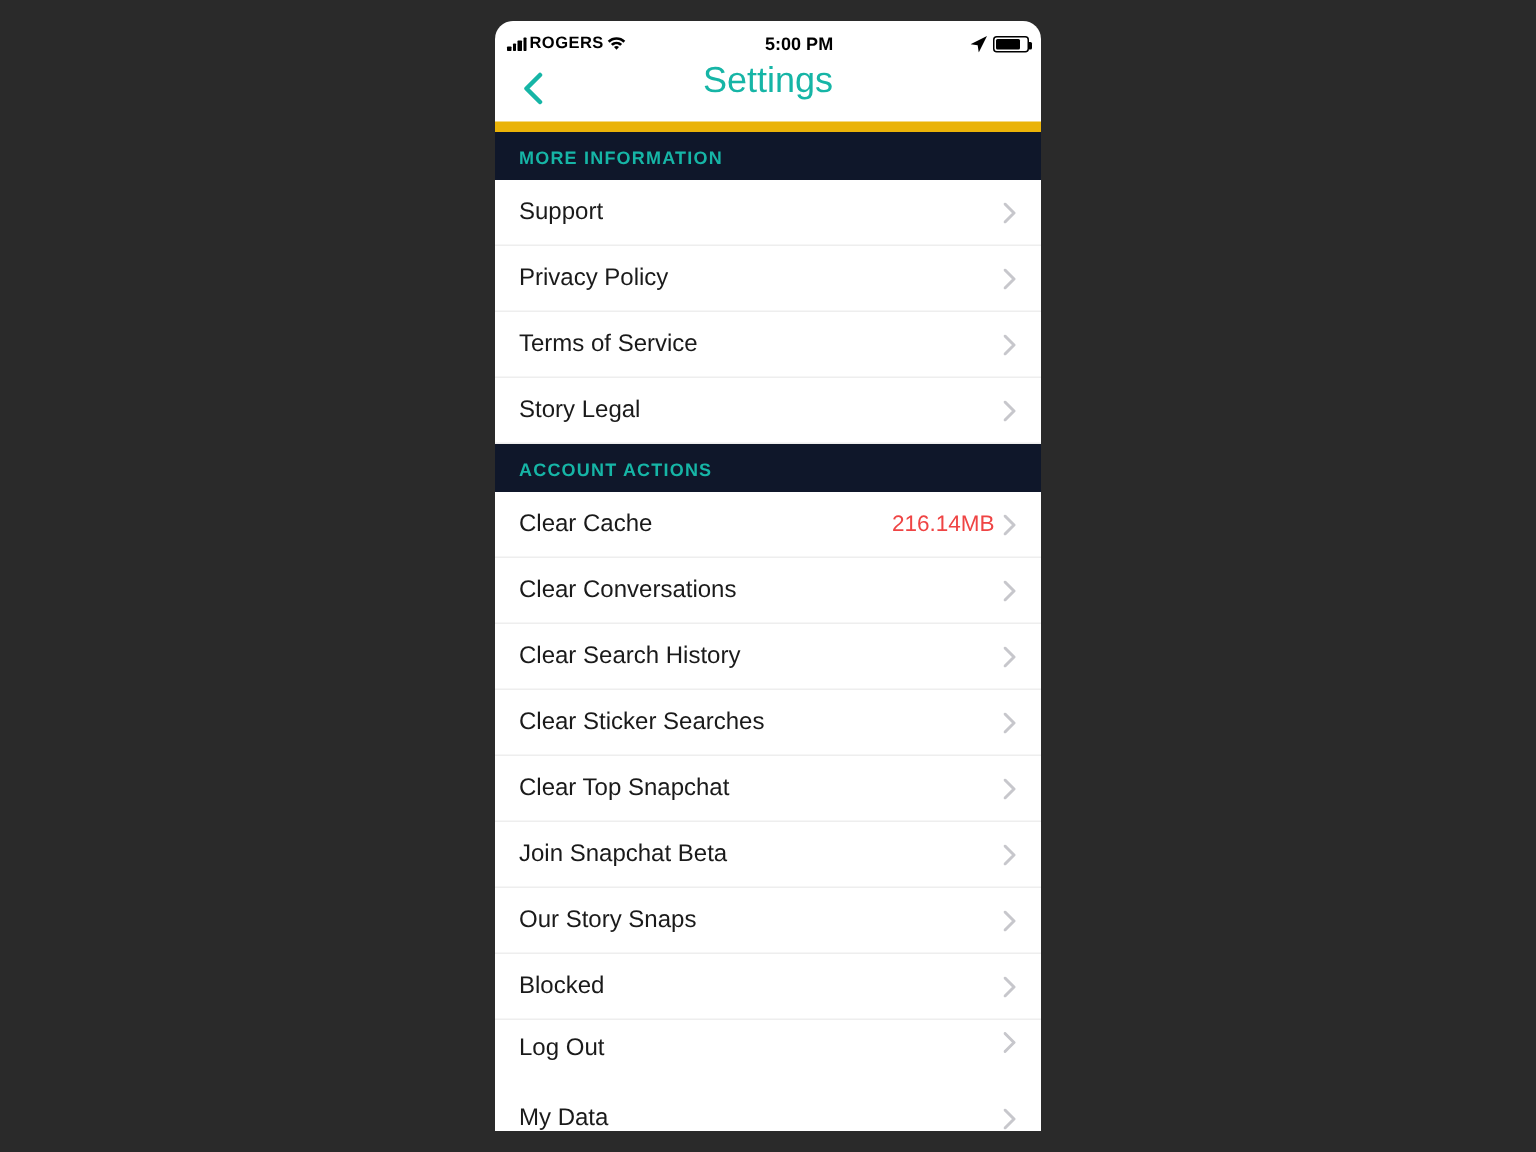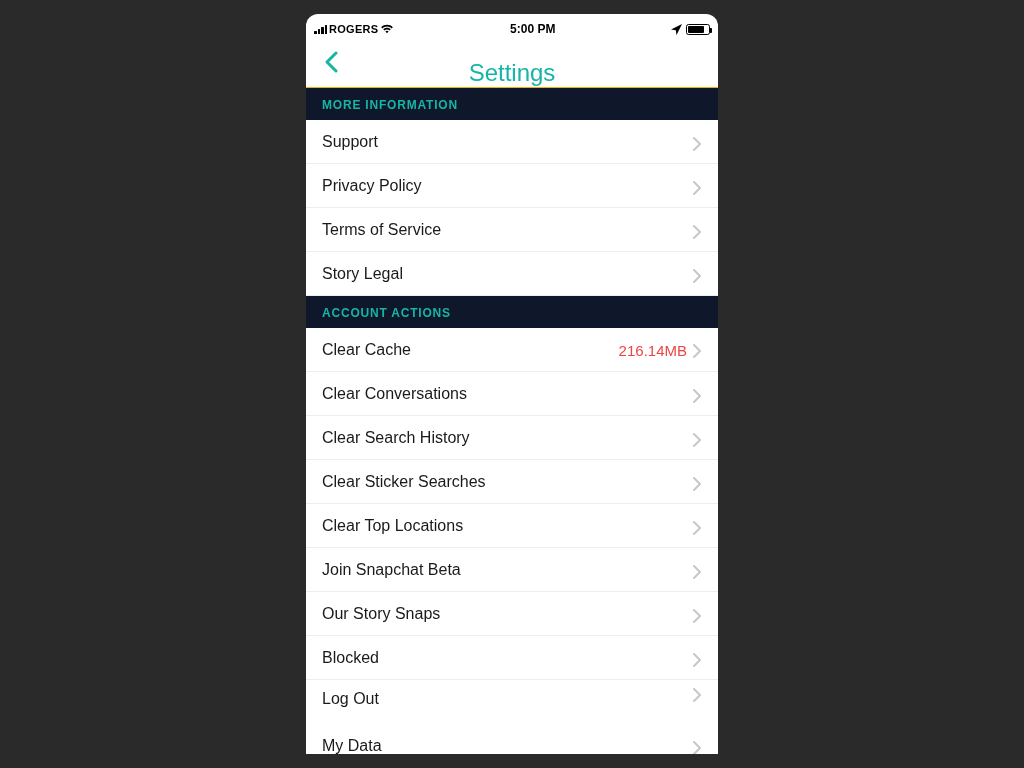--- a/index.html
+++ b/index.html
@@ -7,21 +7,21 @@
       width: 1024px;
       height: 768px;
       background: #2a2a2a;
       display: flex;
       align-items: center;
       justify-content: center;
       font-family: -apple-system, BlinkMacSystemFont, "Helvetica Neue", sans-serif;
       overflow: hidden;
     }
     .phone {
-      width: 412px;
+      width: 364px;
       height: 740px;
       background: #fff;
       border-radius: 12px 12px 0 0;
       overflow: hidden;
       position: relative;
       display: flex;
       flex-direction: column;
     }
     .status-bar {
       height: 22px;
@@ -66,24 +66,24 @@
     }
     .battery::after{
       content:"";
       position:absolute; right:-3px; top:3px;
       width:2px; height:5px; background:#000; border-radius:0 1px 1px 0;
     }
     .battery-fill{ background:#000; height:100%; width:80%; border-radius:1px;}
     .nav-header {
       height: 48px;
       display:flex;
-      align-items:flex-end;
+      align-items:flex-start;
       justify-content:center;
       position:relative;
-      border-bottom: 1px solid #eab308;
+      border-bottom: 7px solid #eab308;
     }
     .back-btn {
       position:absolute;
       left:10px;
       top:50%;
       transform:translateY(-50%);
       color:#16B5A6;
       font-size:28px;
       line-height:1;
       padding:4px 8px;
@@ -102,21 +102,21 @@
     .section-header {
       background:#0f172a;
       color:#16B5A6;
       font-size:12px;
       font-weight:700;
       letter-spacing:0.8px;
       padding: 10px 16px 8px;
     }
     .row {
       display:flex;
-      align-items:flex-end;
+      align-items:center;
       justify-content:space-between;
       padding: 12px 16px;
       border-bottom:1px solid #eee;
       cursor:pointer;
       min-height:44px;
     }
     .row-label {
       font-size:16px;
       color:#1a1a1a;
       font-weight:400;
@@ -241,21 +241,21 @@
     </div>
     <div class="row">
       <span class="row-label">Clear Sticker Searches</span>
       <span class="row-right">
           <svg class="chevron" width="9" height="14" viewBox="0 0 9 14">
             <path d="M1 1 L7 7 L1 13" stroke="#c7c7cc" stroke-width="2" fill="none" stroke-linecap="round" stroke-linejoin="round"></path>
           </svg>
         </span>
     </div>
     <div class="row">
-      <span class="row-label">Clear Top Locations</span>
+      <span class="row-label">Clear Top Snapchat</span>
       <span class="row-right">
           <svg class="chevron" width="9" height="14" viewBox="0 0 9 14">
             <path d="M1 1 L7 7 L1 13" stroke="#c7c7cc" stroke-width="2" fill="none" stroke-linecap="round" stroke-linejoin="round"></path>
           </svg>
         </span>
     </div>
     <div class="row">
       <span class="row-label">Join Snapchat Beta</span>
       <span class="row-right">
           <svg class="chevron" width="9" height="14" viewBox="0 0 9 14">

